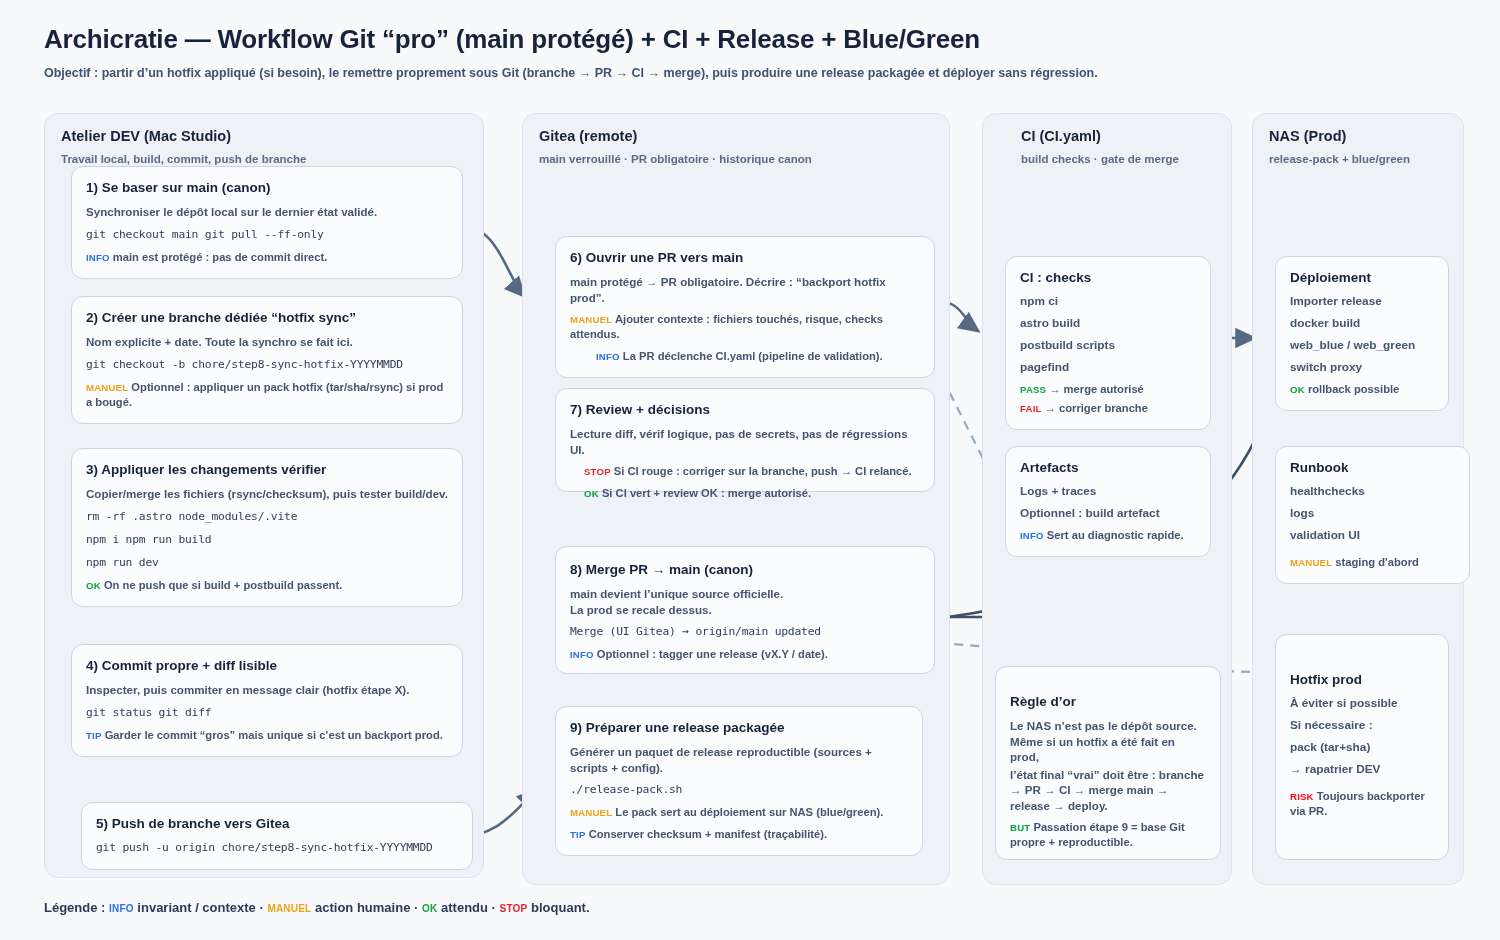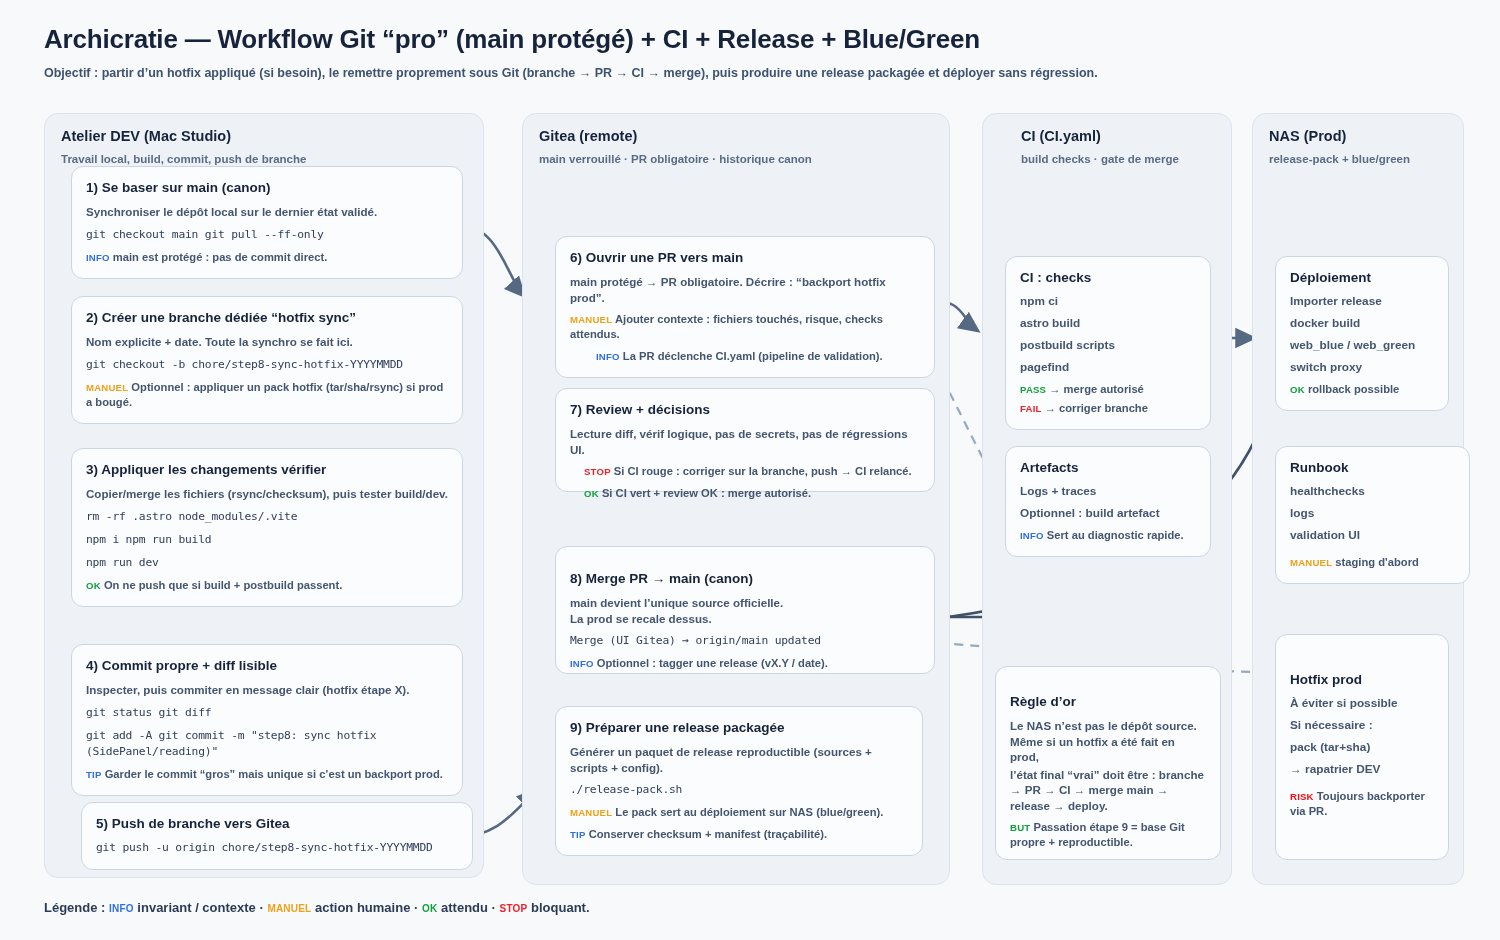--- a/index.html
+++ b/index.html
@@ -180,21 +180,20 @@
         <div class="note">
           <span class="tag tag-ok">OK</span>
           <span>On ne push que si build + postbuild passent.</span>
         </div>
       </div>
 
       <div class="card" id="card-4">
         <div class="card-title">4) Commit propre + diff lisible</div>
         <div class="card-desc">Inspecter, puis commiter en message clair (hotfix étape X).</div>
         <div class="code">git status git diff</div>
-        <div class="code">git add -A git commit -m "step8: sync hotfix (SidePanel/reading)"</div>
         <div class="note">
           <span class="tag tag-tip">TIP</span>
           <span>Garder le commit “gros” mais unique si c’est un backport prod.</span>
         </div>
       </div>
 
       <div class="card" id="card-5">
         <div class="card-title">5) Push de branche vers Gitea</div>
         <div class="code">git push -u origin chore/step8-sync-hotfix-YYYYMMDD</div>
       </div>
@@ -224,21 +223,21 @@
           <span class="tag tag-stop">STOP</span>
           <span>Si CI rouge : corriger sur la branche, push → CI relancé.</span>
         </div>
         <div class="note" style="padding-left:14px">
           <span class="tag tag-ok">OK</span>
           <span>Si CI vert + review OK : merge autorisé.</span>
         </div>
       </div>
 
       <div class="card" id="card-8" style="height:128px">
-        <div class="card-title" style="margin-top:11px">8) Merge PR → main (canon)</div>
+        <div class="card-title" style="margin-top:2px">8) Merge PR → main (canon)</div>
         <div class="card-desc" style="white-space:pre-line">main devient l’unique source officielle.
 La prod se recale dessus.</div>
         <div class="code">Merge (UI Gitea) → origin/main updated</div>
         <div class="note">
           <span class="tag tag-info">INFO</span>
           <span>Optionnel : tagger une release (vX.Y / date).</span>
         </div>
       </div>
 
       <div class="card" id="card-9">

